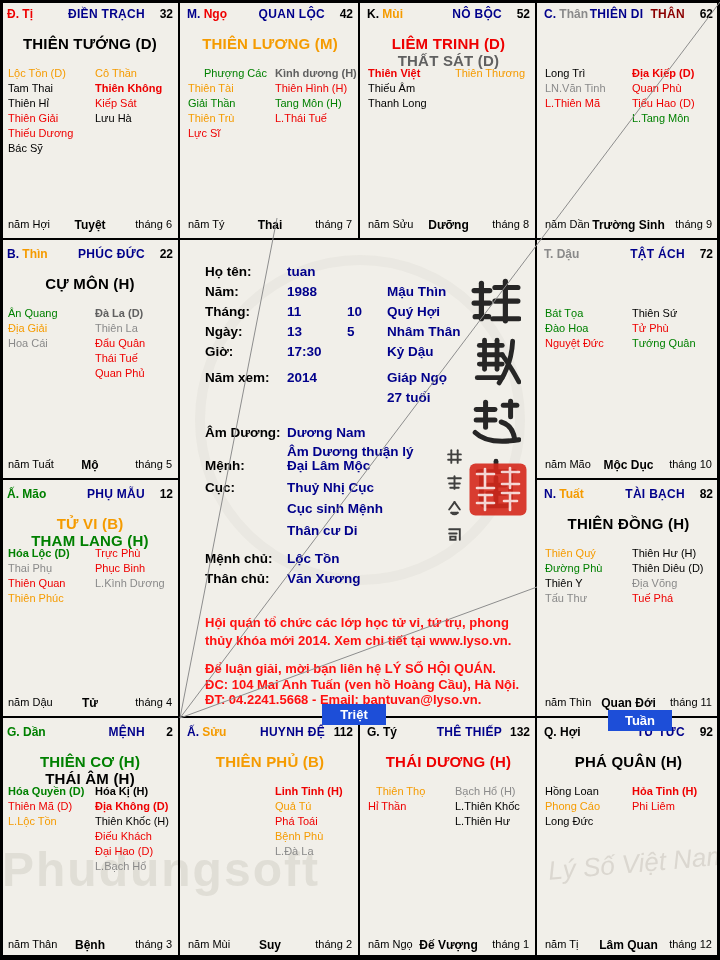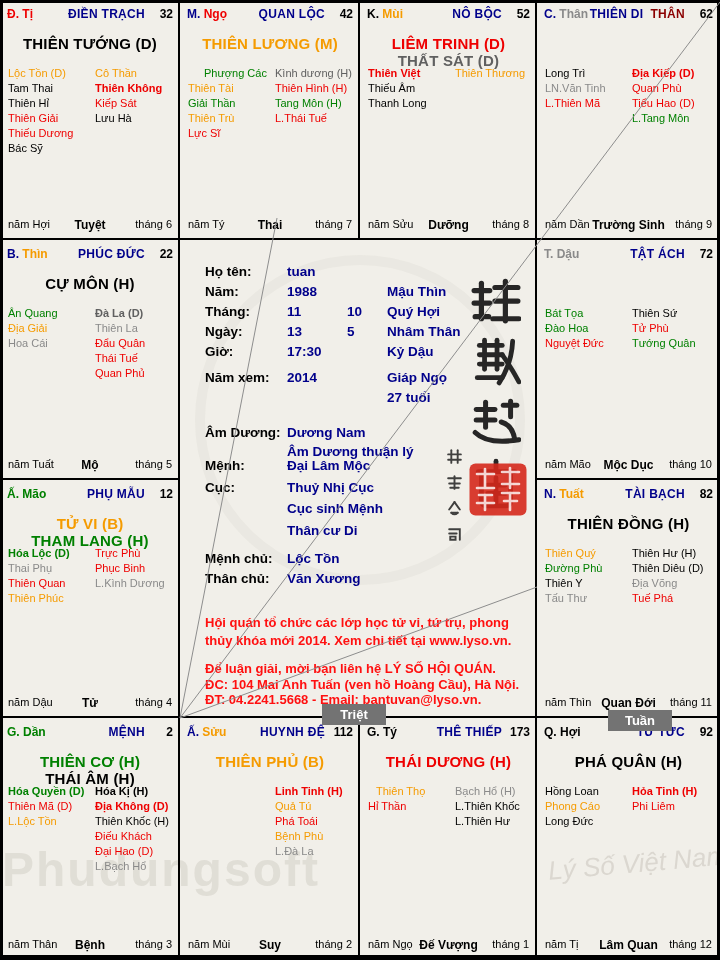--- a/index.html
+++ b/index.html
@@ -56,21 +56,21 @@
   .notice { position:absolute; left:25px; right:8px; color:#ff1010; font-weight:bold; font-size:13px; }
   .n1 { top:374px; line-height:17.5px; }
   .n2 { top:421px; line-height:15.5px; }
   .calg { position:absolute; left:291px; top:34px; width:52px; z-index:1; }
   .calg svg { display:block; margin-bottom:9px; }
   .calg-small { position:absolute; left:266px; top:208px; width:18px; }
   .calg-small svg { display:block; margin-bottom:9px; }
   .seal { position:absolute; left:288px; top:222px; z-index:2; }
   
   .aspect { position:absolute; left:0; top:0; z-index:3; pointer-events:none; }
-  .badge { position:absolute; z-index:5; background:#737373; color:#fff; font-size:13px; font-weight:bold; text-align:center; line-height:21px; }
+  .badge { position:absolute; z-index:5; background:#1d4ed8; color:#fff; font-size:13px; font-weight:bold; text-align:center; line-height:21px; }
   .badge-triet { left:322px; top:704px; width:64px; height:21px; }
   .badge-tuan  { left:608px; top:710px; width:64px; height:21px; }
 </style>
 </head>
 <body>
 
 <div id="board">
 
   <div class="wm wm-left">Phudungsoft</div>
   <div class="wm wm-right">Lý Số Việt Nam</div>
@@ -317,21 +317,21 @@
         <div class="main-star" style="color: rgb(245, 155, 0);">THIÊN LƯƠNG (M)</div>
       </div>
     <div class="stars-left">
         <div class="minor-star" style="color: rgb(0, 128, 0); margin-left: 16px;">Phượng Các</div>
         <div class="minor-star" style="color: rgb(245, 155, 0);">Thiên Tài</div>
         <div class="minor-star" style="color: rgb(0, 128, 0);">Giải Thần</div>
         <div class="minor-star" style="color: rgb(245, 155, 0);">Thiên Trù</div>
         <div class="minor-star" style="color: rgb(238, 0, 0);">Lực Sĩ</div>
       </div>
     <div class="stars-right">
-        <div class="minor-star" style="color: rgb(96, 96, 96); font-weight: normal;">Kình dương (H)</div>
+        <div class="minor-star" style="color: rgb(96, 96, 96); font-weight: bold;">Kình dương (H)</div>
         <div class="minor-star" style="color: rgb(238, 0, 0);">Thiên Hình (H)</div>
         <div class="minor-star" style="color: rgb(0, 128, 0);">Tang Môn (H)</div>
         <div class="minor-star" style="color: rgb(238, 0, 0);">L.Thái Tuế</div>
       </div>
     <div class="cell-footer">
       <span class="fyear">năm Tý</span>
       <span class="fstage">Thai</span>
       <span class="fmonth">tháng 7</span>
     </div>
   </div>
@@ -535,21 +535,21 @@
     <div class="cell-footer">
       <span class="fyear">năm Mùi</span>
       <span class="fstage">Suy</span>
       <span class="fmonth">tháng 2</span>
     </div>
   </div>
     <div class="palace palace-10">
     <div class="cell-header">
       <span class="canchi"><span class="can" style="color: rgb(0, 0, 0);">G.</span> <span class="chi" style="color: rgb(0, 0, 0);">Tý</span></span>
       <span class="ptitle"><span>THÊ THIẾP</span></span>
-      <span class="pnum">173</span>
+      <span class="pnum">132</span>
     </div>
     <div class="main-stars">
         <div class="main-star" style="color: rgb(238, 0, 0);">THÁI DƯƠNG (H)</div>
       </div>
     <div class="stars-left">
         <div class="minor-star" style="color: rgb(245, 155, 0); margin-left: 8px;">Thiên Thọ</div>
         <div class="minor-star" style="color: rgb(238, 0, 0);">Hỉ Thần</div>
       </div>
     <div class="stars-right">
         <div class="minor-star" style="color: rgb(138, 138, 138);">Bạch Hổ (H)</div>

